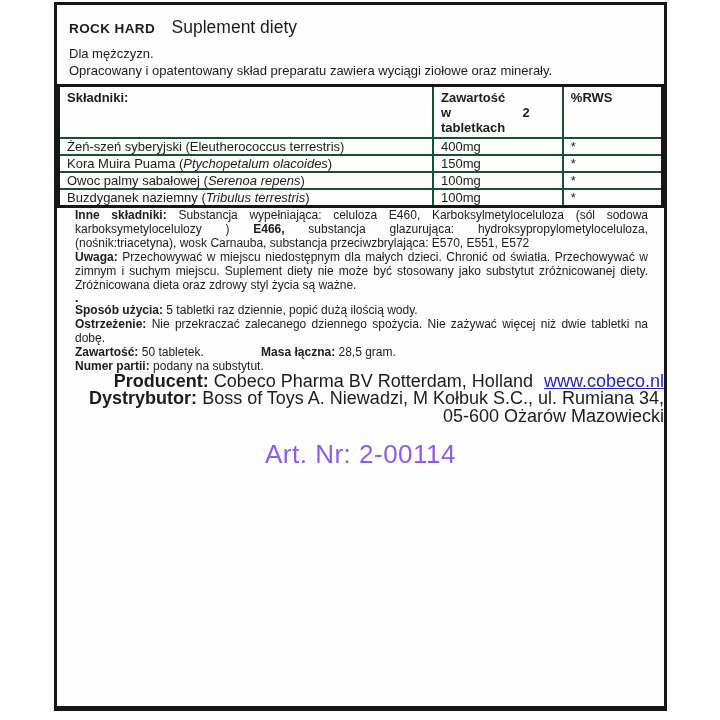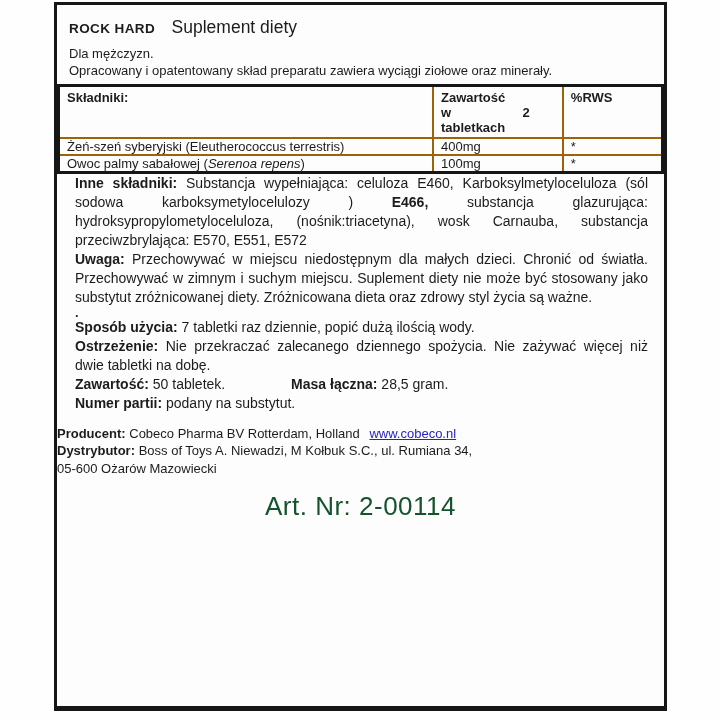--- a/index.html
+++ b/index.html
@@ -19,42 +19,42 @@
   .title-line { margin-bottom:7px; white-space:nowrap; }
   .brand { font-weight:bold; font-size:13.5px; letter-spacing:.4px; }
   .prod-type { font-size:17.5px; margin-left:12px; }
   .sub { font-size:13px; line-height:17px; }
 
   
   table.ing {
     border-collapse:collapse; width:100%; table-layout:fixed;
     margin-top:5px; border:3px solid #161616;
   }
-  table.ing th, table.ing td { border:2px solid #a16207; font-size:13px; padding:0 7px; }
+  table.ing th, table.ing td { border:2px solid #14532d; font-size:13px; padding:0 7px; }
   table.ing thead th { font-weight:bold; text-align:left; vertical-align:top; height:52px; padding-top:3px; }
   table.ing tbody td { height:16px; line-height:15px; white-space:nowrap; overflow:hidden; }
   .col-name  { width:62%; }
   .col-amt   { width:21.5%; }
   .col-rws   { width:16.5%; }
   .spread { display:flex; justify-content:space-between; width:78%; }
   .foot-row td { font-weight:bold; height:21px; line-height:20px; }
 
   
-  p.para { font-size:14px; line-height:19px; margin:0 16px 0 18px; }
+  p.para { font-size:12px; line-height:14px; margin:0 16px 0 18px; }
   p.just { text-align:justify; }
   .mt5 { margin-top:5px; } .mb8 { margin-bottom:8px; } .mb9 { margin-bottom:9px; }
   .mb12 { margin-bottom:12px; } .mb4 { margin-bottom:4px; }
   .dot-line { font-size:13px; line-height:11px; margin-left:18px; font-weight:bold; }
   .lead { font-weight:bold; }
-  .lead-gap { font-weight:bold; margin-left:24px;padding-left:38px; }
+  .lead-gap { font-weight:bold; margin-left:16px;padding-left:38px; }
 
   
-  .footer-block { text-align:left; font-size:13px; line-height:17.5px; margin-top:12px; }
+  .footer-block { text-align:right; font-size:18px; line-height:17.5px; margin-top:0; }
   a.weblink { color:#2424c4; text-decoration:underline; margin-left:6px; cursor:pointer; }
-  .artnr { text-align:center; font-size:26px; letter-spacing:.5px; margin-top:14px; color:#14532d; }
+  .artnr { text-align:center; font-size:26px; letter-spacing:.5px; margin-top:14px; color:#8b5cf6; }
 </style>
 </head>
 <body>
 
 <div class="page">
   <div class="outer-box">
 
     <div class="pad title-line">
       <span class="brand">ROCK HARD</span>
       <span class="prod-type">Suplement diety</span>
@@ -77,41 +77,51 @@
           <th class="col-rws">%RWS</th>
         </tr>
       </thead>
       <tbody>
         <tr>
           <td><span>Żeń-szeń syberyjski (Eleutherococcus terrestris)</span><i></i><span></span></td>
           <td>400mg</td>
           <td>*</td>
         </tr>
         <tr>
+          <td><span>Kora Muira Puama (</span><i>Ptychopetalum olacoides</i><span>)</span></td>
+          <td>150mg</td>
+          <td>*</td>
+        </tr>
+        <tr>
           <td><span>Owoc palmy sabałowej (</span><i>Serenoa repens</i><span>)</span></td>
+          <td>100mg</td>
+          <td>*</td>
+        </tr>
+        <tr>
+          <td><span>Buzdyganek naziemny (</span><i>Tribulus terrestris</i><span>)</span></td>
           <td>100mg</td>
           <td>*</td>
         </tr>
       </tbody>
     </table>
 
     <p class="para just mt5 mb8">
       <span class="lead">Inne składniki:</span>
       <span>Substancja wypełniająca: celuloza E460, Karboksylmetyloceluloza (sól sodowa karboksymetylocelulozy ) </span><span class="lead">E466,</span><span> substancja glazurująca: hydroksypropylometyloceluloza, (nośnik:triacetyna), wosk Carnauba, substancja przeciwzbrylająca: E570, E551, E572</span>
     </p>
 
     <p class="para just">
       <span class="lead">Uwaga:</span>
       <span>Przechowywać w miejscu niedostępnym dla małych dzieci. Chronić od światła. Przechowywać w zimnym i suchym miejscu. Suplement diety nie może być stosowany jako substytut zróżnicowanej diety. Zróżnicowana dieta oraz zdrowy styl życia są ważne.</span>
     </p>
     <div class="dot-line">.</div>
 
     <p class="para mb9">
       <span class="lead">Sposób użycia:</span>
-      <span>7 tabletki raz dziennie, popić dużą ilością wody.</span>
+      <span>5 tabletki raz dziennie, popić dużą ilością wody.</span>
     </p>
 
     <p class="para just mb9">
       <span class="lead">Ostrzeżenie:</span>
       <span>Nie przekraczać zalecanego dziennego spożycia. Nie zażywać więcej niż dwie tabletki na dobę.</span>
     </p>
 
     <p class="para mb12">
       <span class="lead">Zawartość:</span>
       <span>50 tabletek.</span>

